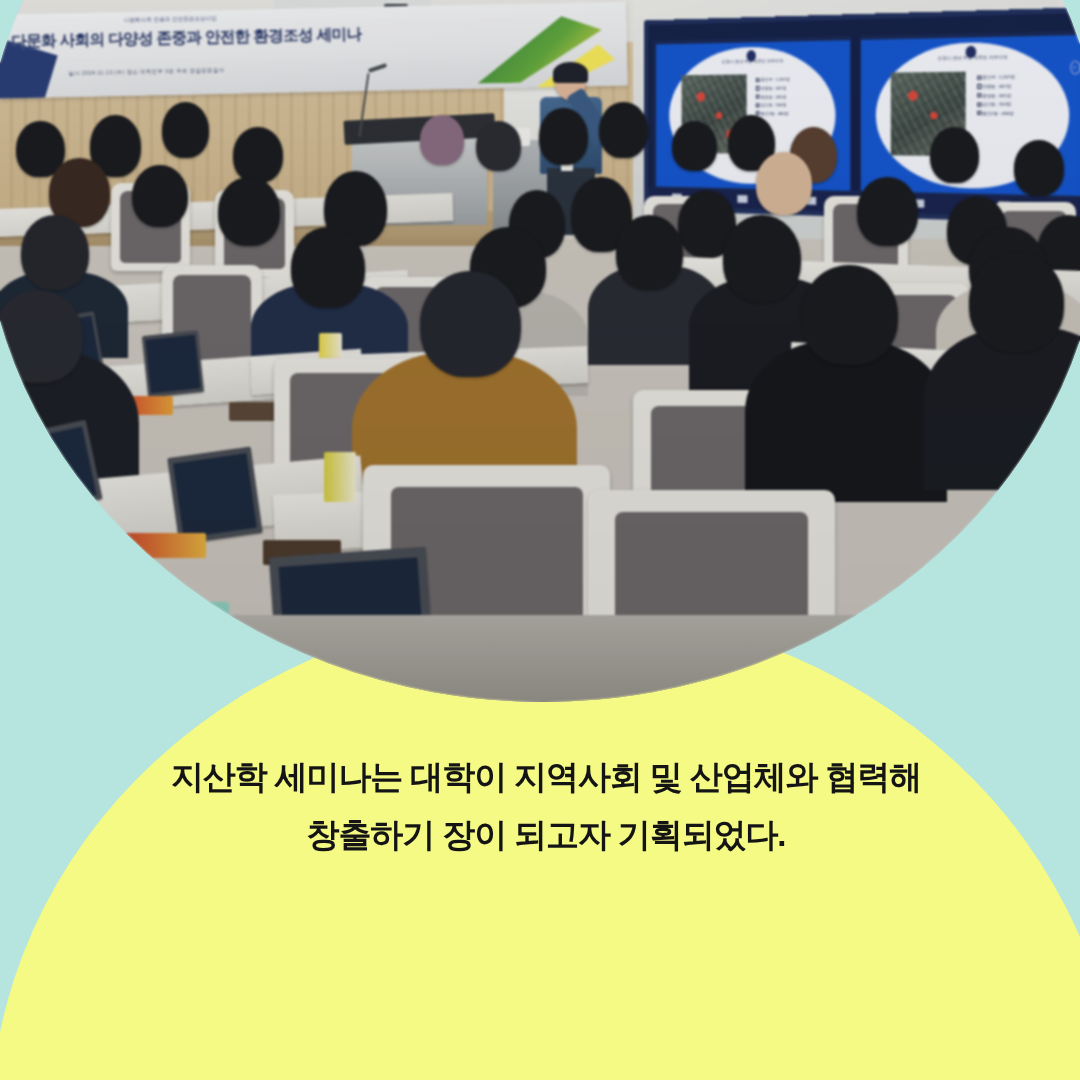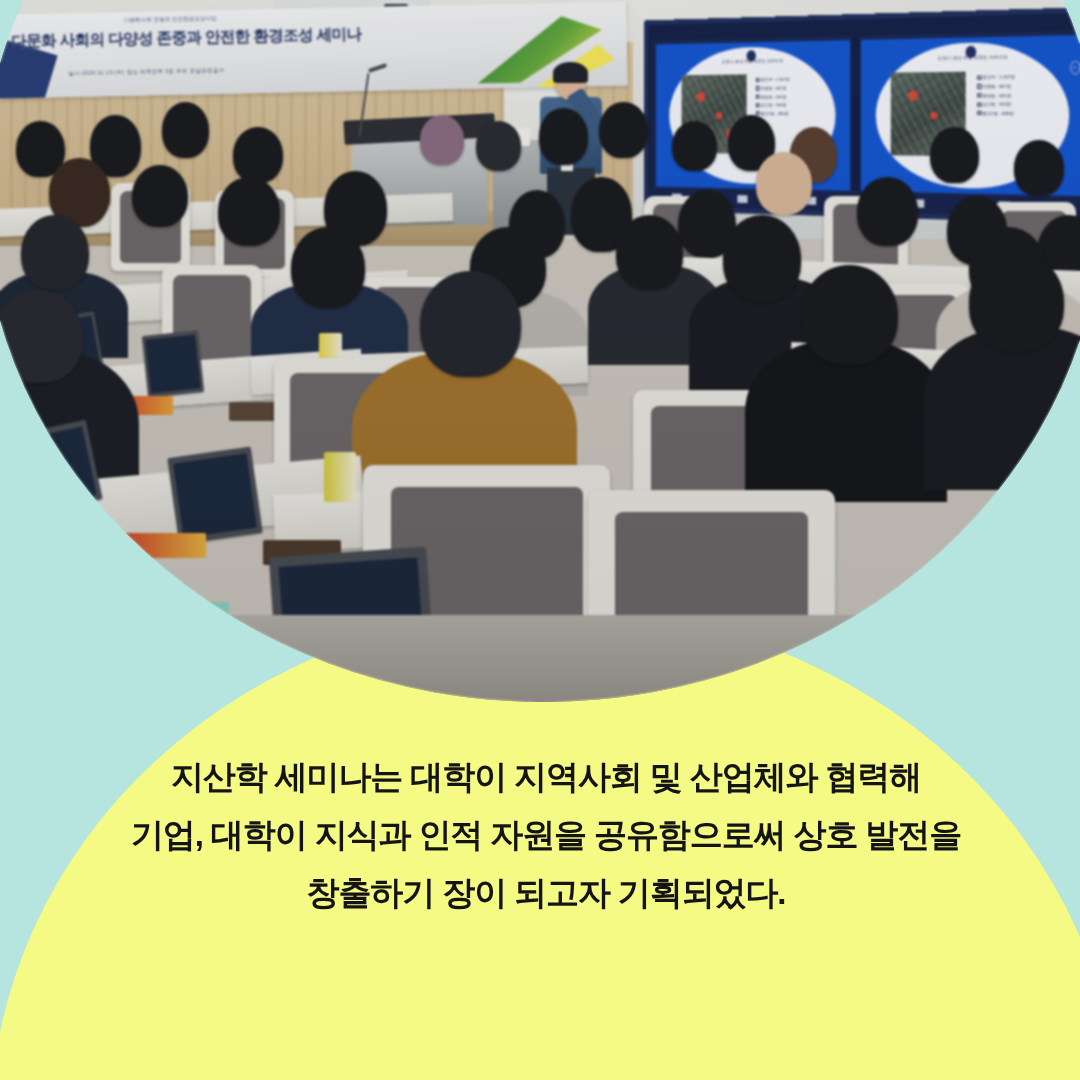--- a/index.html
+++ b/index.html
@@ -493,17 +493,16 @@
 
         <div class="scene-grade"></div>
         <div class="scene-blur"></div>
       </div>
     </div>
   </div>
 
 
   <div class="copy">
     <span class="ln">지산학 세미나는 대학이 지역사회 및 산업체와 협력해</span>
-    <span class="ln">기업, 대학이 지식과 인적 자원을 공유함으로써 상호 발전을</span>
     <span class="ln">창출하기 장이 되고자 기획되었다.</span>
   </div>
 
 </div>
 
 </body></html>

